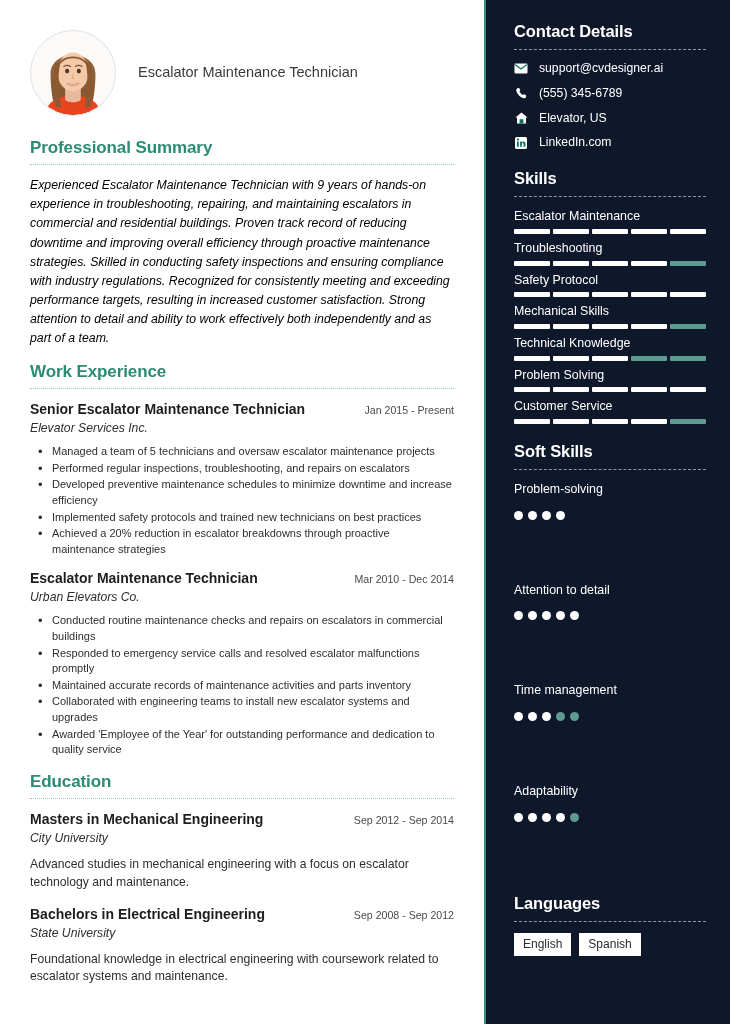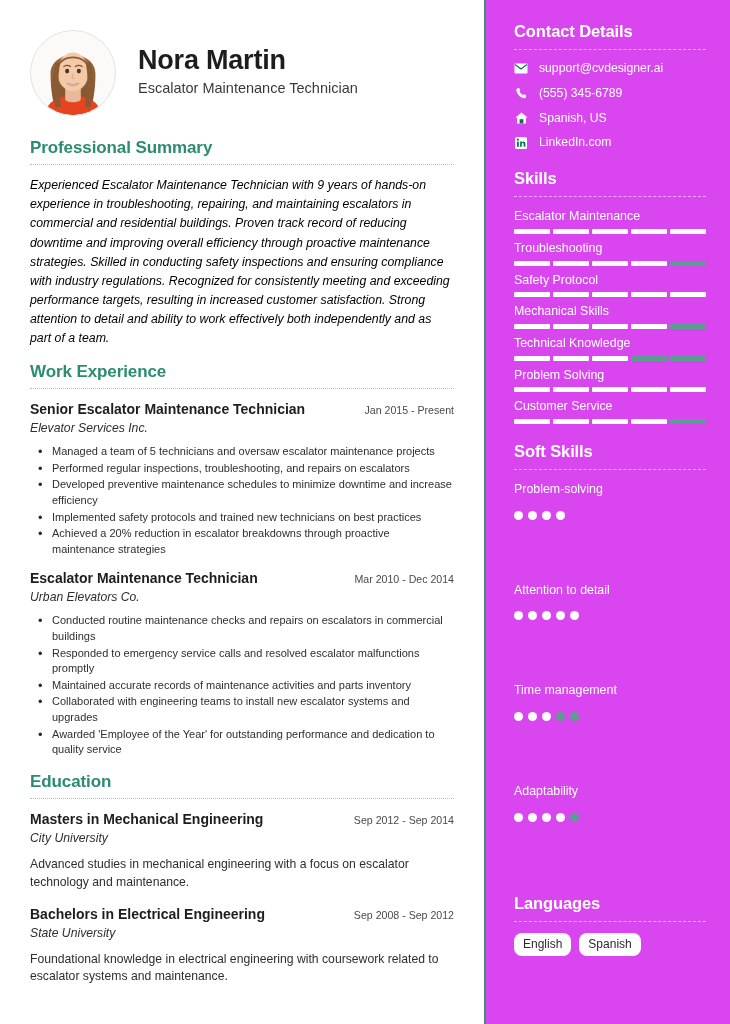--- a/index.html
+++ b/index.html
@@ -143,21 +143,21 @@
     font-size: 12.2px;
     line-height: 1.45;
     color: #2e2e2e;
     margin-top: 9px;
   }
 
   
   .sidebar {
     width: 246px;
     flex: 0 0 246px;
-    background: #d946ef;
+    background: #0f172a;
     color: #ffffff;
     padding: 22px 24px 0 28px;
     border-left: 2px solid #3c8d80;
   }
 
   .side-section { margin-bottom: 18px; }
 
   .side-title {
     font-size: 16.5px;
     font-weight: bold;
@@ -242,21 +242,21 @@
   }
   .dot.off { background: #5e9b90; }
 
   
   .lang-list { display: flex; gap: 8px; flex-wrap: wrap; }
   .lang-chip {
     background: #ffffff;
     color: #2b2b2b;
     font-size: 12px;
     padding: 4px 9px;
-    border-radius: 8px;
+    border-radius: 0;
     line-height: 1.25;
   }
 </style>
 </head>
 <body>
 
 <div class="page">
 
   <div class="main">
 
@@ -294,21 +294,20 @@
             <path d="M33.5 36.5 C35.5 35 38.5 35 40.5 36.3" stroke="#7a5333" stroke-width="1.2" fill="none" stroke-linecap="round"></path>
             <path d="M45.5 36.3 C47.5 35 50.5 35 52.5 36.5" stroke="#7a5333" stroke-width="1.2" fill="none" stroke-linecap="round"></path>
 
             <path d="M43 44 L42 48.5 L44.6 48.5" stroke="#d9a885" stroke-width="1" fill="none" stroke-linecap="round" stroke-linejoin="round"></path>
 
             <path d="M37 53.5 C40 56.8 46 56.8 49 53.5 C46 55 40 55 37 53.5 Z" fill="#ffffff" stroke="#c4705f" stroke-width="0.7"></path>
           </g>
         </svg>
       </div>
       <div class="header-text">
-        <div class="name">Nora Martin</div>
         <div class="job-title">Escalator Maintenance Technician</div>
       </div>
     </div>
 
     <div class="section">
       <div class="section-title">Professional Summary</div>
       <div class="title-rule"></div>
       <div class="summary-text">Experienced Escalator Maintenance Technician with 9 years of hands-on experience in troubleshooting, repairing, and maintaining escalators in commercial and residential buildings. Proven track record of reducing downtime and improving overall efficiency through proactive maintenance strategies. Skilled in conducting safety inspections and ensuring compliance with industry regulations. Recognized for consistently meeting and exceeding performance targets, resulting in increased customer satisfaction. Strong attention to detail and ability to work effectively both independently and as part of a team.</div>
     </div>
 
@@ -395,21 +394,21 @@
             </span>
             <span class="contact-text">(555) 345-6789</span>
           </div>
           <div class="contact-row">
             <span class="contact-icon">
               <svg width="13" height="12" viewBox="0 0 13 12">
                 <path d="M6.5 0.6 L12.6 5.4 L11 5.4 L11 11.4 L2 11.4 L2 5.4 L0.4 5.4 Z" fill="#fff"></path>
                 <rect x="4.6" y="7.2" width="3.8" height="4.2" fill="#0f6f61"></rect>
               </svg>
             </span>
-            <span class="contact-text">Spanish, US</span>
+            <span class="contact-text">Elevator, US</span>
           </div>
           <div class="contact-row">
             <span class="contact-icon">
               <svg width="12" height="12" viewBox="0 0 12 12">
                 <rect x="0" y="0" width="12" height="12" rx="1.6" fill="#fff"></rect>
                 <rect x="2" y="4.6" width="1.8" height="5.2" fill="#0f6f61"></rect>
                 <circle cx="2.9" cy="2.7" r="1.1" fill="#0f6f61"></circle>
                 <path d="M5.1 4.6 h1.7 v0.8 c0.4-0.7 1-0.95 1.7-0.95 c1.2 0 1.9 0.75 1.9 2.2 v3.15 h-1.8 v-2.8 c0-0.75-0.3-1.1-0.9-1.1 c-0.6 0-0.9 0.4-0.9 1.1 v2.8 h-1.7 Z" fill="#0f6f61"></path>
               </svg>
             </span>

